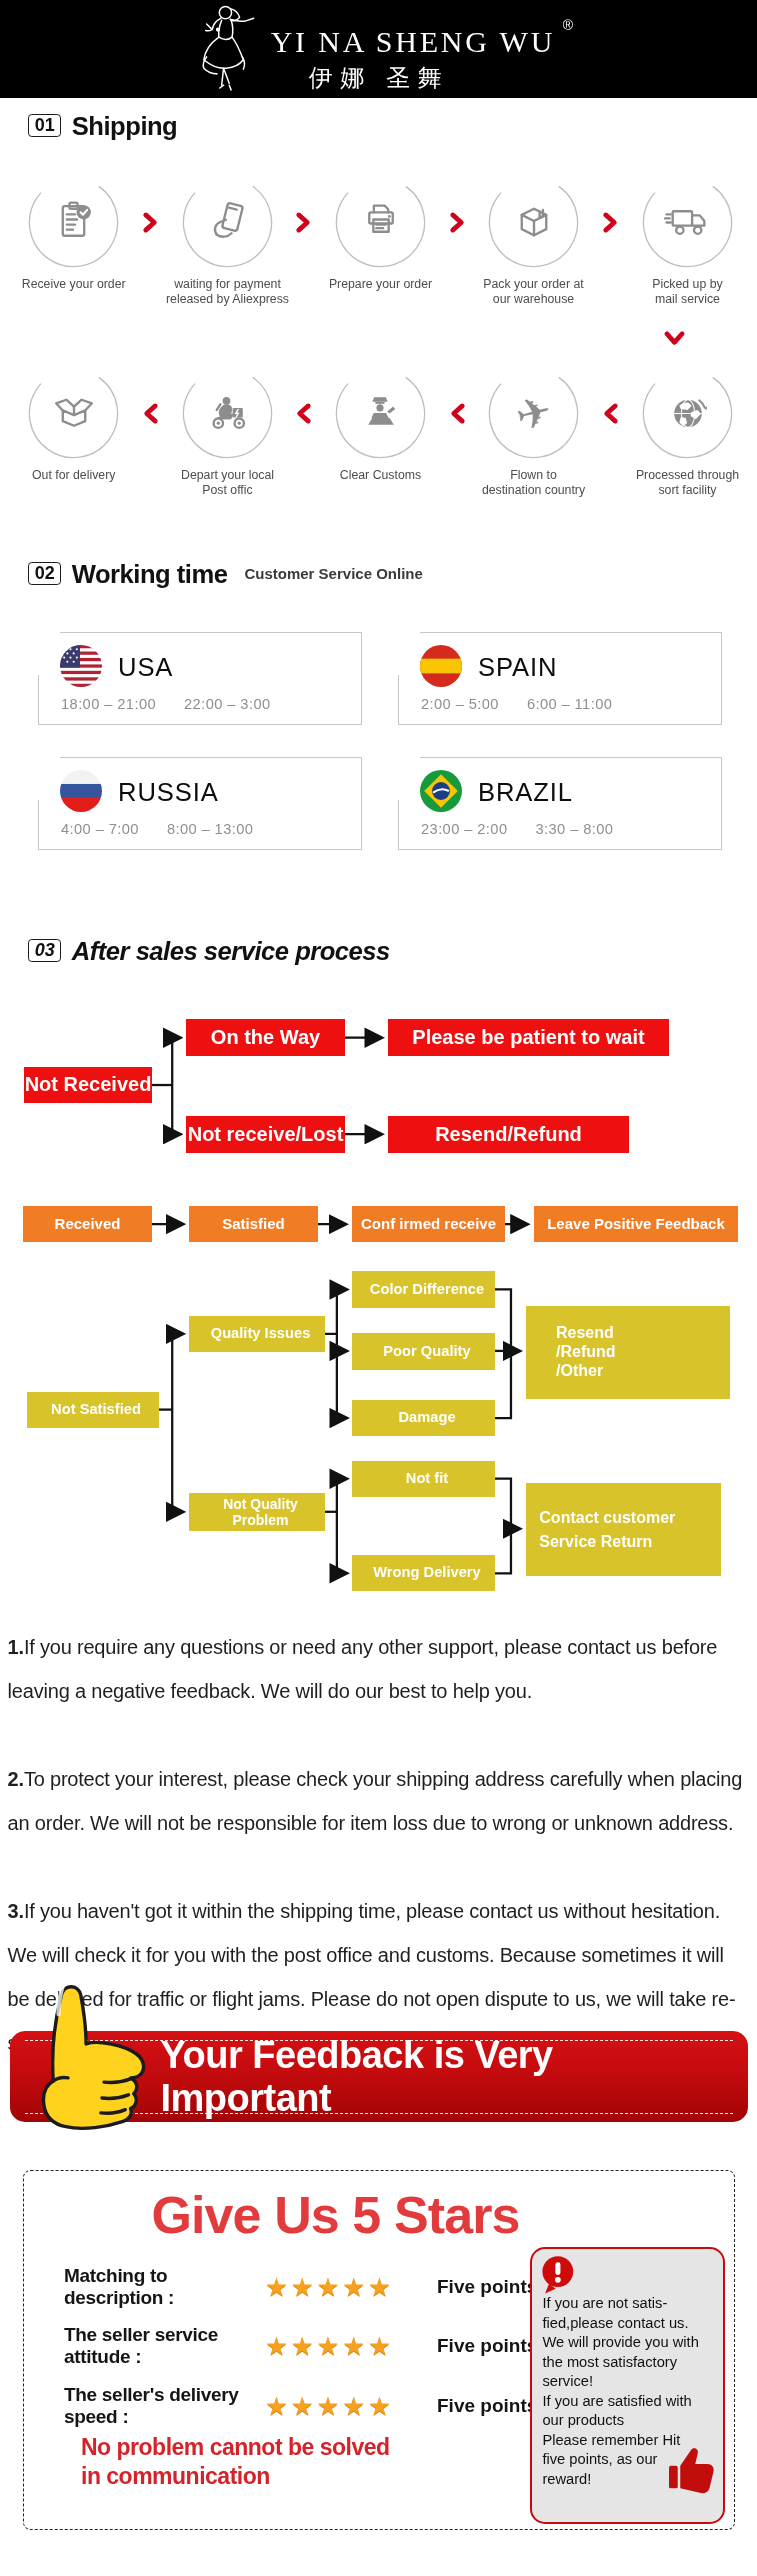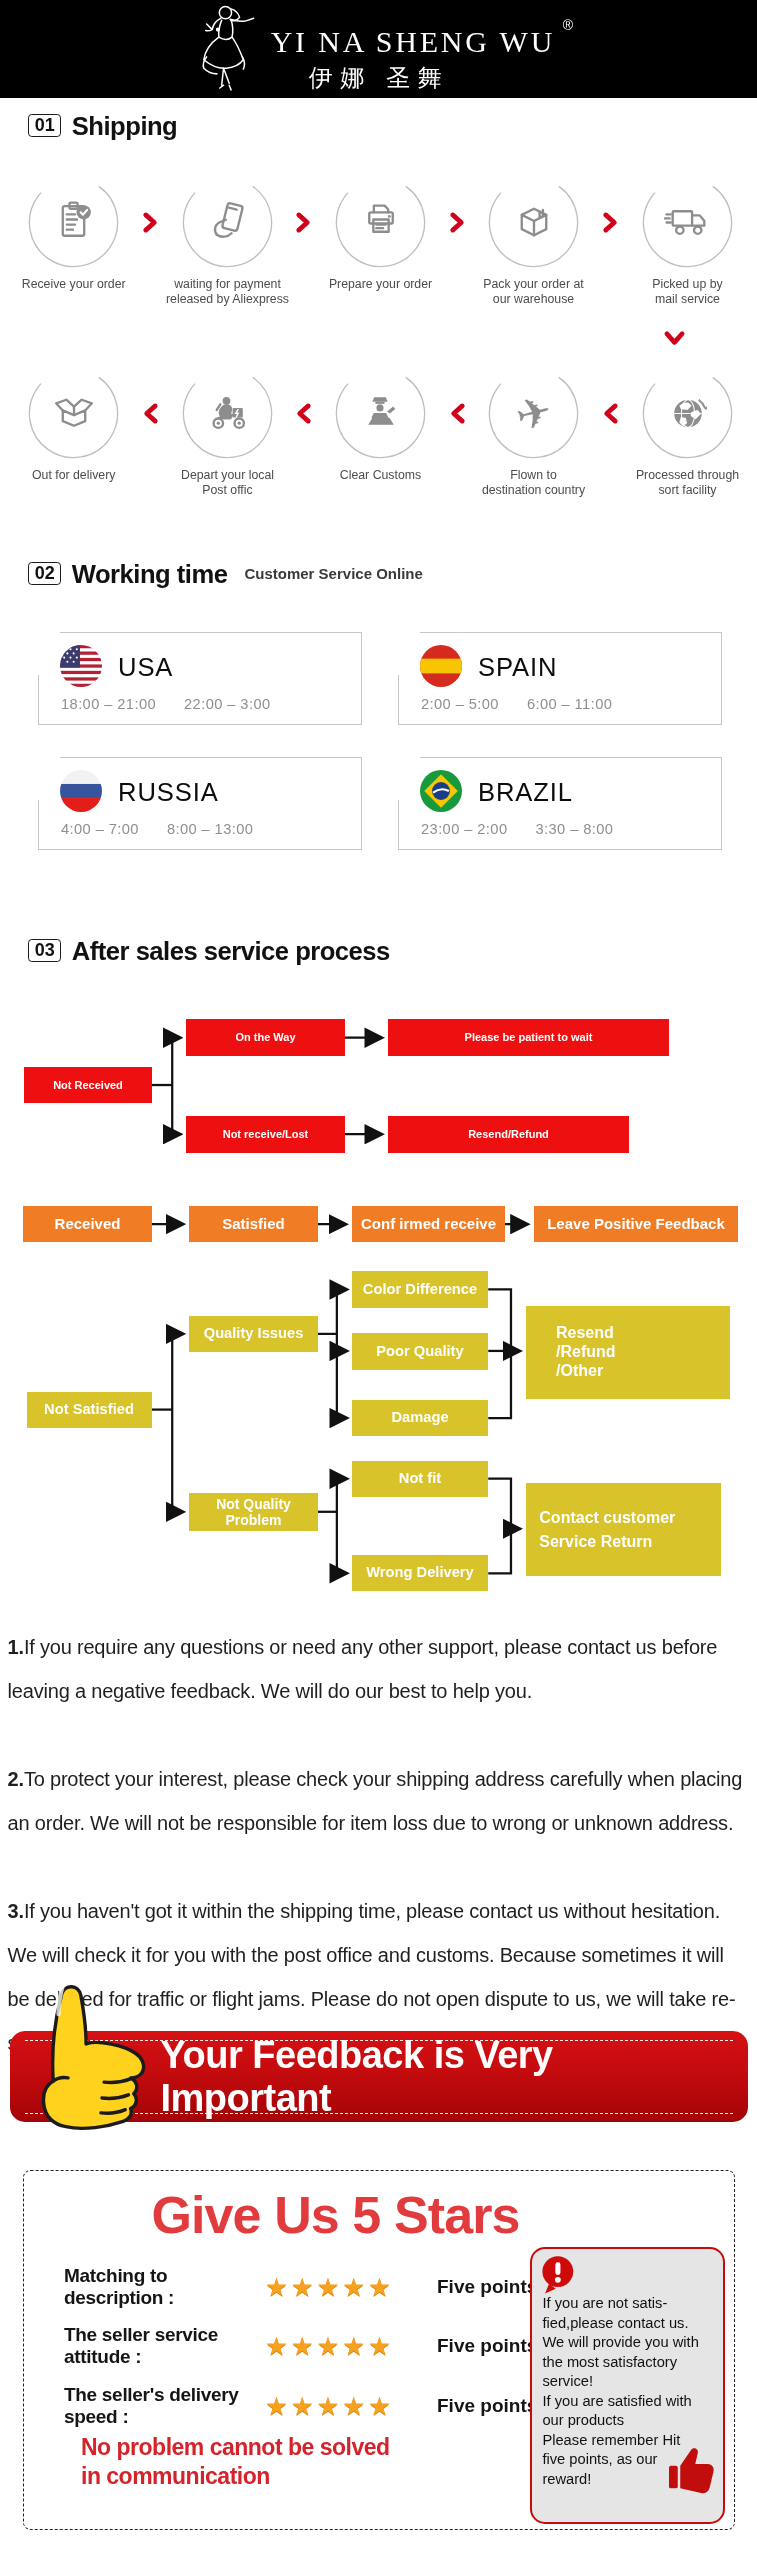--- a/index.html
+++ b/index.html
@@ -37,24 +37,24 @@
   
   .wt-card{position:absolute;width:322px;height:91px;border:0.9px solid #c6c6c6;background:#fff;}
   .wt-card::before{content:'';position:absolute;left:-1.9px;top:-1.9px;width:23px;height:44px;background:#fff;}
   .wt-top{position:absolute;left:21px;top:12.3px;display:flex;align-items:center;}
   .wt-name{font-size:25.6px;color:#0d0d0d;letter-spacing:0.9px;margin-left:16px;}
   .wt-times{position:absolute;left:22px;bottom:12.3px;font-size:14.7px;color:#8f8f8f;letter-spacing:0.4px;}
   .wt-times span + span{margin-left:28px;}
 
   
   .flow-box{position:absolute;display:flex;align-items:center;justify-content:center;
-            color:#fff;font-weight:700;font-size:11px;text-align:center;line-height:1.18;}
+            color:#fff;font-weight:700;font-size:20px;text-align:center;line-height:1.18;}
   .f-red{background:#ee1010;}
   .f-orange{background:#f07d26;font-size:15px;}
-  .f-yellow{background:#d9c32b;font-size:14.7px;}
+  .f-yellow{background:#d9c32b;font-size:14.7px;padding-left:7px;}
   .f-left{justify-content:flex-start;text-align:left;}
 
   
   .note{font-size:20px;line-height:44px;color:#1f1f1f;margin:0 0 44px 0;letter-spacing:-0.2px;}
   .note b{font-weight:700;}
 
   
   .banner{left:9.5px;top:2031px;width:738px;height:91px;border-radius:15px;
           background:linear-gradient(180deg,#d51114 0%,#c40b0e 45%,#a30406 100%);}
   .banner::before{content:'';position:absolute;left:15px;right:15px;top:8.5px;bottom:8.5px;
@@ -466,21 +466,21 @@
           </g>
         </svg>
       </span>
       <span class="wt-name">BRAZIL</span>
     </div>
     <div class="wt-times">
       <span>23:00 – 2:00</span><span>3:30 – 8:00</span>
     </div>
   </div>
 
-  <div class="abs sec-head" style="left:28px;top:937px;">
+  <div class="abs sec-head" style="left:28px;top:937px;font-style:italic;">
     <span class="num-box">03</span>
     <span class="sec-title">After sales service process</span>
   </div>
 
   <svg class="abs" style="left:0;top:0;pointer-events:none;" width="757" height="2576" viewBox="0 0 800 2721">
     <defs>
         <marker id="ah" markerWidth="9" markerHeight="9" refX="7" refY="4.5" orient="auto">
           <path d="M0 0 L9 4.5 L0 9 z" fill="#111"></path>
         </marker>
       </defs>

